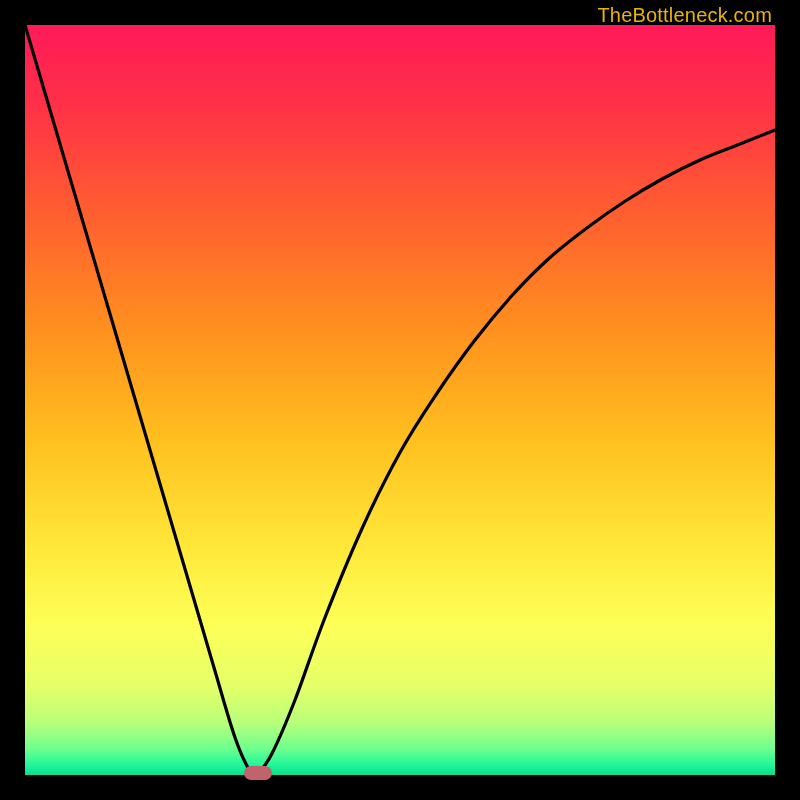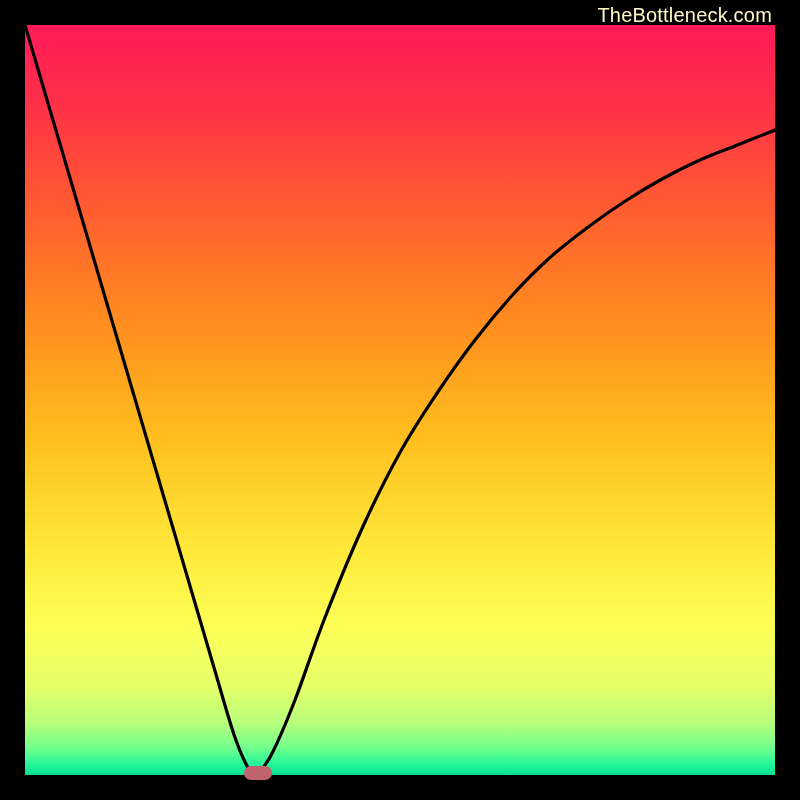--- a/index.html
+++ b/index.html
@@ -34,21 +34,21 @@
     position: absolute;
     left: 0;
     top: 0;
     width: 750px;
     height: 750px;
   }
   .watermark {
     position: absolute;
     top: 4px;
     right: 28px;
-    color: #fef9c3;
+    color: #eab308;
     font-size: 20px;
     font-weight: 500;
     letter-spacing: 0.2px;
   }
   .marker {
     position: absolute;
     width: 28px;
     height: 14px;
     background: #c1636d;
     border-radius: 7px;

